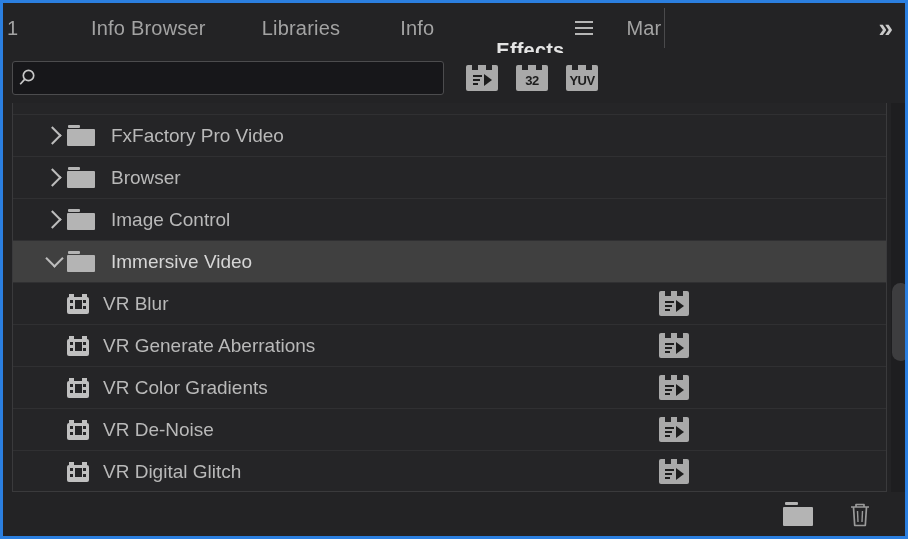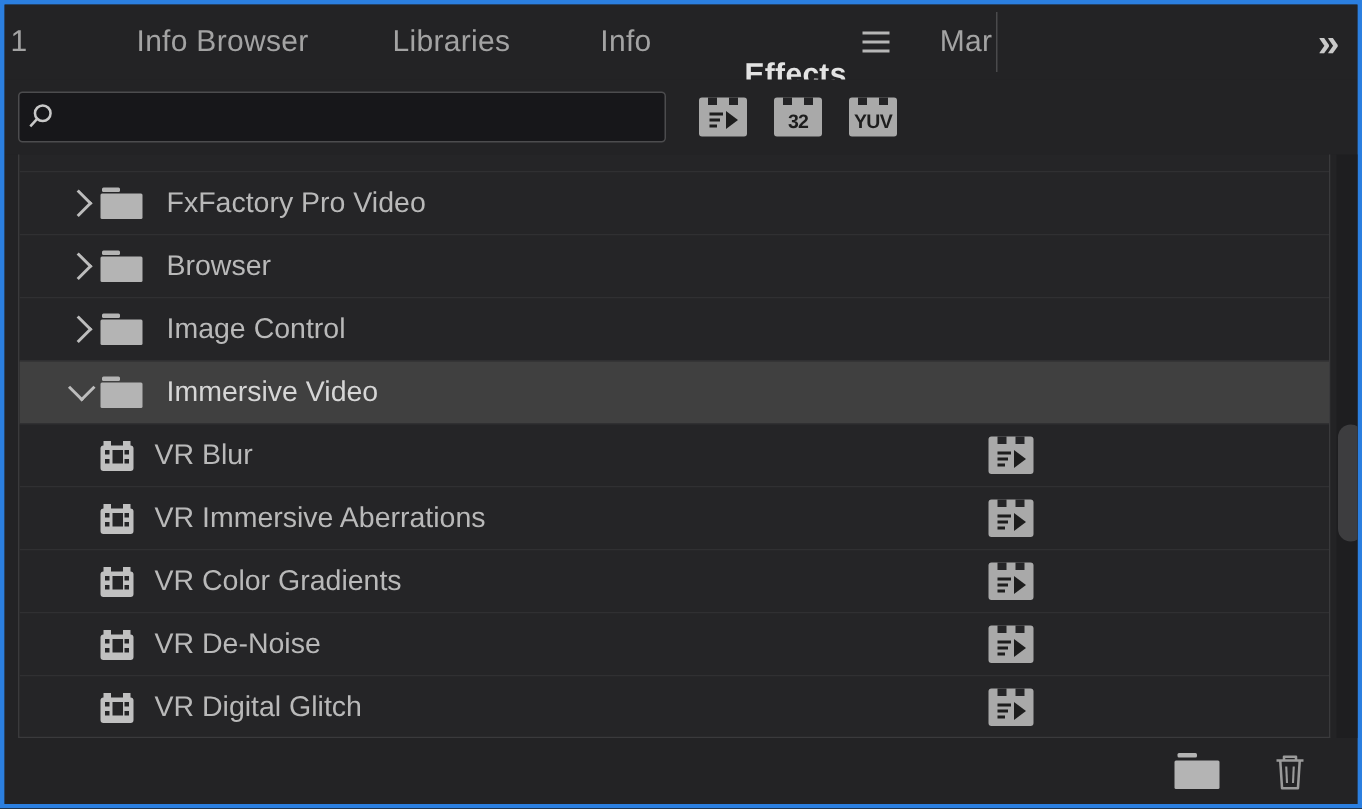--- a/index.html
+++ b/index.html
@@ -550,21 +550,21 @@
           <span class="film-icon">
             <span class="n1"></span>
               <span class="n2"></span>
               <span class="fbody"></span>
             <span class="hole hl1"></span>
               <span class="hole hl2"></span>
             <span class="hole hr1"></span>
               <span class="hole hr2"></span>
             <span class="win"></span>
           </span>
-          <span class="name">VR Immersive Aberrations</span>
+          <span class="name">VR Generate Aberrations</span>
           <span class="accel">
             <span class="badge">
                 <span class="glyph-wrap">
                   <span class="lines">
                     <i></i>
                     <i></i>
                     <i></i>
                   </span>
                   <span class="play"></span>
                 </span>

